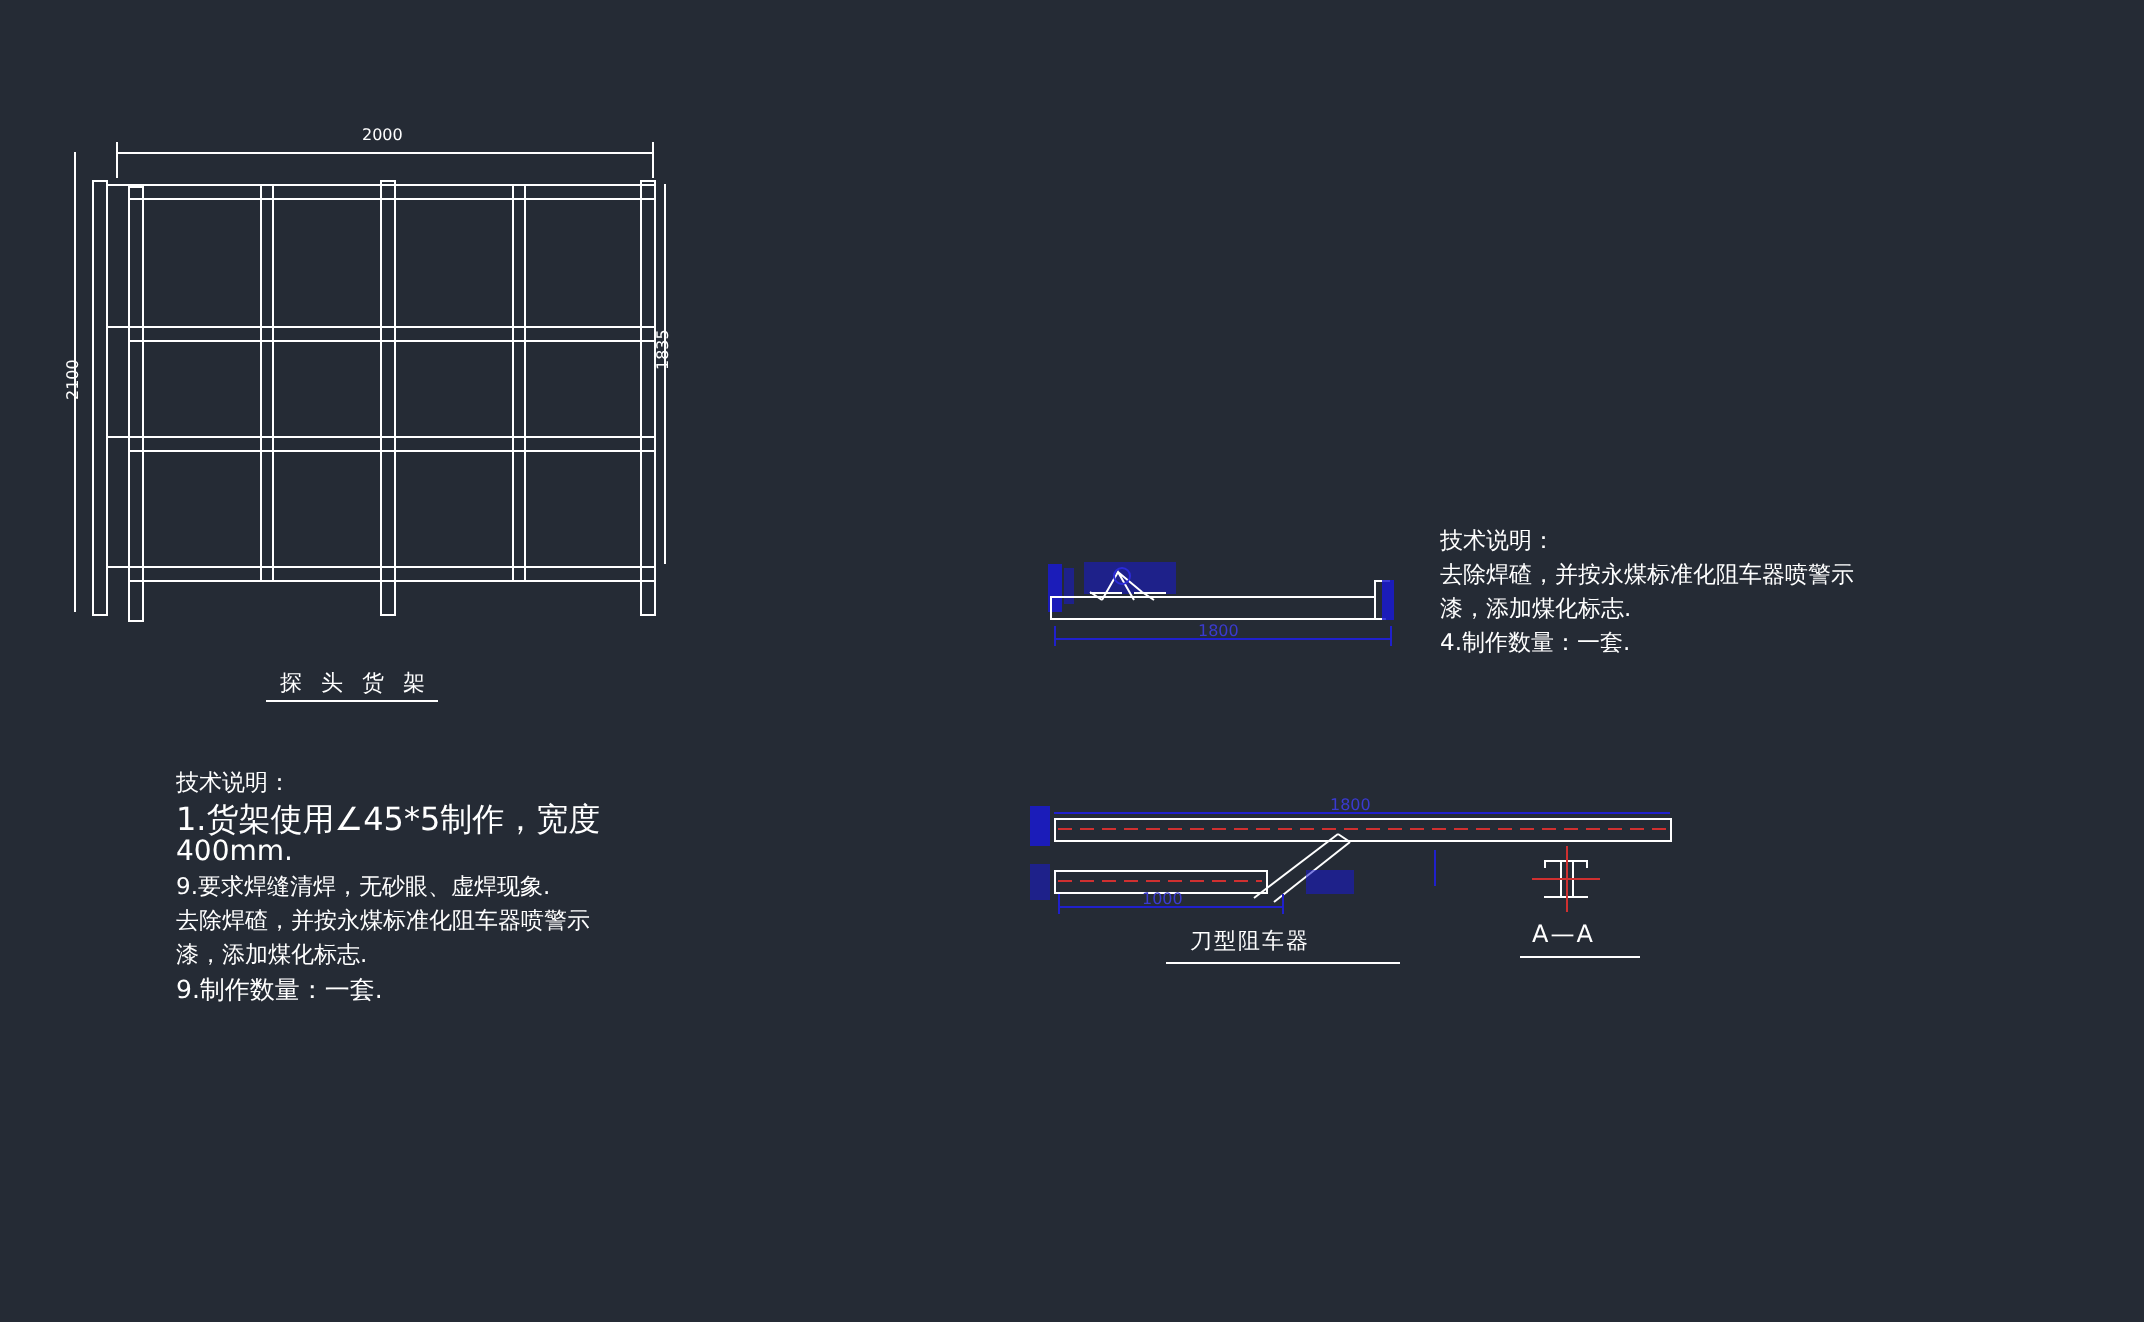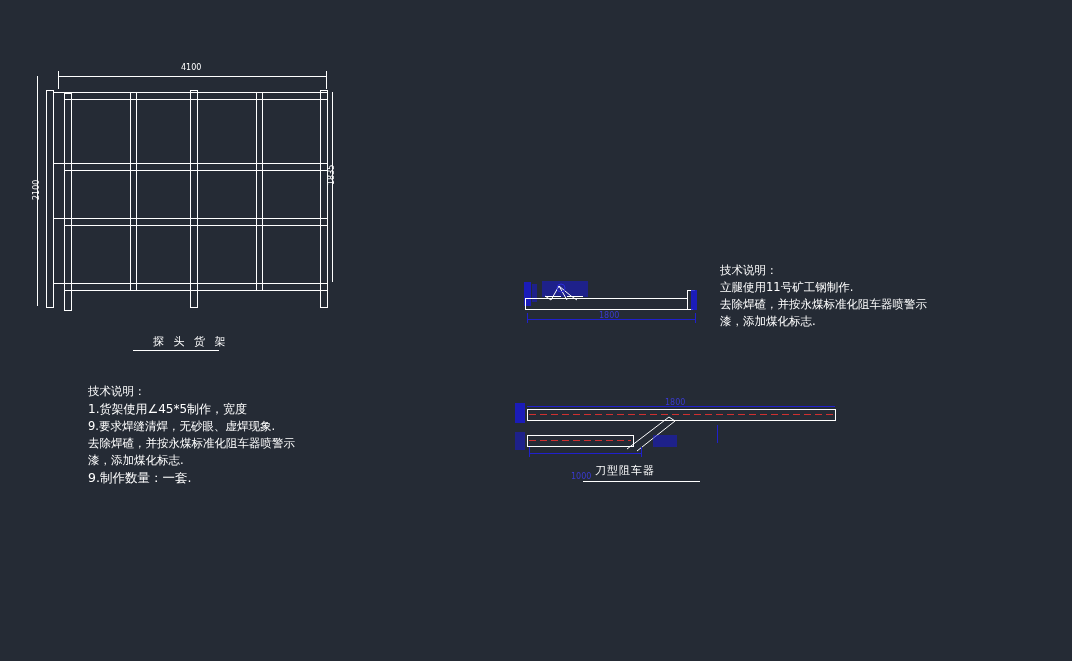--- a/index.html
+++ b/index.html
@@ -47,21 +47,21 @@
 </head>
 <body>
 
 <div class="canvas">
 
   <div class="abs" style="left:0px;top:0px;width:360px;height:360px;">
 
     <div class="ln" style="left:58px;top:76px;width:268px;height:1px;"></div>
     <div class="ln" style="left:58px;top:71px;width:1px;height:18px;"></div>
     <div class="ln" style="left:326px;top:71px;width:1px;height:18px;"></div>
-    <div class="cadtext dimtxt" style="left:181px;top:64px;">4100</div>
+    <div class="cadtext dimtxt" style="left:181px;top:64px;">2000</div>
 
     <div class="ln" style="left:37px;top:76px;width:1px;height:230px;"></div>
     <div class="cadtext dimtxt vert" style="left:33px;top:200px;">2100</div>
 
     <div class="ln" style="left:332px;top:92px;width:1px;height:190px;"></div>
     <div class="cadtext dimtxt vert" style="left:328px;top:185px;">1835</div>
 
     <div class="ln" style="left:46px;top:90px;width:1px;height:218px;"></div>
     <div class="ln" style="left:53px;top:90px;width:1px;height:218px;"></div>
     <div class="ln" style="left:46px;top:90px;width:8px;height:1px;"></div>
@@ -92,27 +92,28 @@
 
     <div class="ln" style="left:54px;top:163px;width:274px;height:1px;"></div>
     <div class="ln" style="left:64px;top:170px;width:264px;height:1px;"></div>
 
     <div class="ln" style="left:54px;top:218px;width:274px;height:1px;"></div>
     <div class="ln" style="left:64px;top:225px;width:264px;height:1px;"></div>
 
     <div class="ln" style="left:54px;top:283px;width:274px;height:1px;"></div>
     <div class="ln" style="left:64px;top:290px;width:264px;height:1px;"></div>
 
-    <div class="title-cn" style="left:153px;top:334px;">探 头 货 架</div>
+    <div class="title-cn" style="left:140px;top:334px;">探 头 货 架</div>
     <div class="ul" style="left:133px;top:350px;width:86px;"></div>
   </div>
 
   <div class="abs" style="left:88px;top:386px;width:230px;">
     <div class="cadtext" style="position:relative;font-size:11.5px;">技术说明：</div>
-    <div style="position:relative;font-size:12px;line-height:17px;margin-top:3px;white-space:nowrap;">1.货架使用∠45*5制作，宽度</div>
+    <div style="position:relative;font-size:16px;line-height:17px;margin-top:3px;white-space:nowrap;">1.货架使用∠45*5制作，宽度</div>
+    <div style="position:relative;font-size:14px;line-height:17px;white-space:nowrap;">400mm.</div>
     <div style="position:relative;font-size:11.5px;line-height:17px;white-space:nowrap;">9.要求焊缝清焊，无砂眼、虚焊现象.</div>
     <div style="position:relative;font-size:11.5px;line-height:17px;white-space:nowrap;">去除焊碴，并按永煤标准化阻车器喷警示</div>
     <div style="position:relative;font-size:11.5px;line-height:17px;white-space:nowrap;">漆，添加煤化标志.</div>
     <div style="position:relative;font-size:12.5px;line-height:17px;white-space:nowrap;">9.制作数量：一套.</div>
   </div>
 
   <div class="abs" style="left:505px;top:268px;width:230px;height:80px;">
 
     <div class="selblob" style="left:19px;top:14px;width:7px;height:24px;"></div>
     <div class="selblob dim" style="left:27px;top:16px;width:5px;height:18px;"></div>
@@ -136,23 +137,23 @@
     <div class="selblob" style="left:186px;top:22px;width:6px;height:20px;"></div>
 
     <div class="ln blue" style="left:22px;top:51px;width:168px;height:1px;"></div>
     <div class="ln blue" style="left:22px;top:45px;width:1px;height:10px;"></div>
     <div class="ln blue" style="left:190px;top:45px;width:1px;height:10px;"></div>
     <div class="cadtext dimtxt" style="left:94px;top:44px;color:#3a3ad0;">1800</div>
   </div>
 
   <div class="abs" style="left:720px;top:262px;width:230px;">
     <div style="position:relative;font-size:11.5px;line-height:17px;white-space:nowrap;">技术说明：</div>
-    <div style="position:relative;font-size:11.5px;line-height:17px;white-space:nowrap;">立腿使用11号矿工钢制作.</div>
     <div style="position:relative;font-size:11.5px;line-height:17px;white-space:nowrap;">去除焊碴，并按永煤标准化阻车器喷警示</div>
     <div style="position:relative;font-size:11.5px;line-height:17px;white-space:nowrap;">漆，添加煤化标志.</div>
+    <div style="position:relative;font-size:11.5px;line-height:17px;white-space:nowrap;">4.制作数量：一套.</div>
   </div>
 
   <div class="abs" style="left:505px;top:395px;width:360px;height:100px;">
 
     <div class="selblob" style="left:10px;top:8px;width:10px;height:20px;"></div>
     <div class="selblob dim" style="left:10px;top:37px;width:10px;height:18px;"></div>
 
     <div class="ln blue" style="left:22px;top:11px;width:308px;height:1px;"></div>
     <div class="cadtext dimtxt" style="left:160px;top:4px;color:#3a3ad0;">1800</div>
 
@@ -175,20 +176,35 @@
       <line x1="14" y1="44" x2="52" y2="14" stroke="#ffffff" stroke-width="1"></line>
       <line x1="46" y1="10" x2="52" y2="14" stroke="#ffffff" stroke-width="1"></line>
     </svg>
     <div class="selblob dim" style="left:148px;top:40px;width:24px;height:12px;"></div>
 
     <div class="ln blue" style="left:212px;top:30px;width:1px;height:18px;"></div>
 
     <div class="ln blue" style="left:24px;top:58px;width:112px;height:1px;"></div>
     <div class="ln blue" style="left:24px;top:52px;width:1px;height:10px;"></div>
     <div class="ln blue" style="left:136px;top:52px;width:1px;height:10px;"></div>
-    <div class="cadtext dimtxt" style="left:66px;top:51px;color:#3a3ad0;margin-top:27px;">1000</div>
+    <div class="cadtext dimtxt" style="left:66px;top:51px;color:#3a3ad0;">1000</div>
 
     <div class="title-cn" style="left:90px;top:68px;letter-spacing:1px;">刀型阻车器</div>
     <div class="ul" style="left:78px;top:86px;width:117px;"></div>
   </div>
 
+  <div class="abs" style="left:752px;top:418px;width:80px;height:60px;">
+
+    <div class="ln" style="left:20px;top:12px;width:22px;height:1px;"></div>
+    <div class="ln" style="left:20px;top:30px;width:22px;height:1px;"></div>
+    <div class="ln" style="left:28px;top:12px;width:1px;height:19px;"></div>
+    <div class="ln" style="left:34px;top:12px;width:1px;height:19px;"></div>
+    <div class="ln" style="left:20px;top:12px;width:1px;height:4px;"></div>
+    <div class="ln" style="left:41px;top:12px;width:1px;height:4px;"></div>
+
+    <div class="ln red" style="left:31px;top:5px;width:1px;height:33px;"></div>
+    <div class="ln red" style="left:14px;top:21px;width:34px;height:1px;"></div>
+
+    <div class="aa-label" style="left:14px;top:42px;">A—A</div>
+    <div class="ul" style="left:8px;top:60px;width:60px;"></div>
+  </div>
 
 </div>
 
 </body></html>

